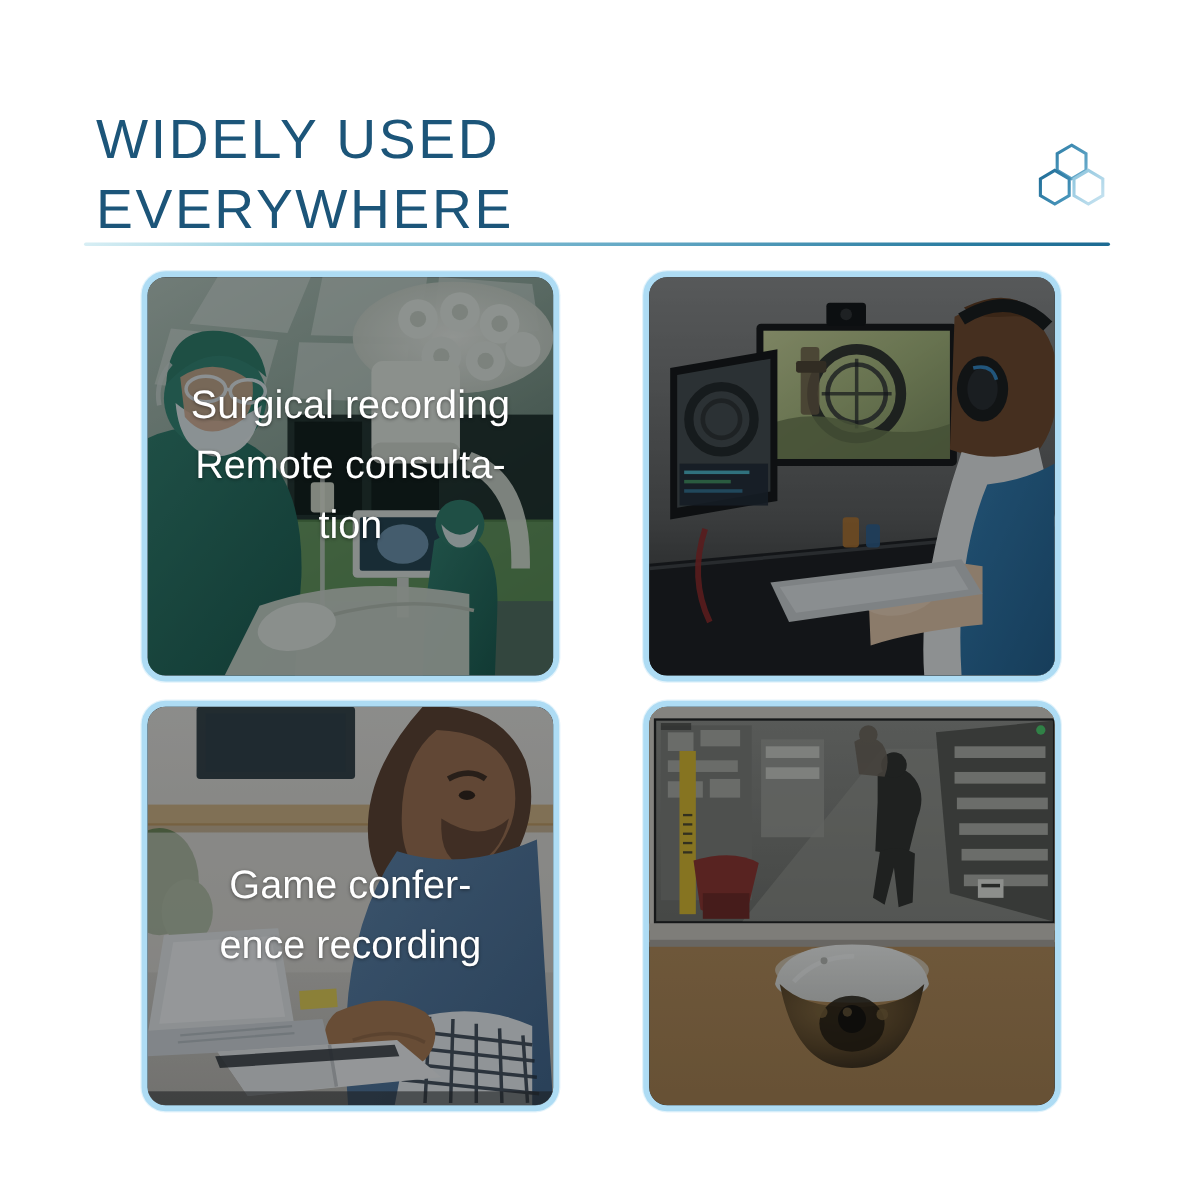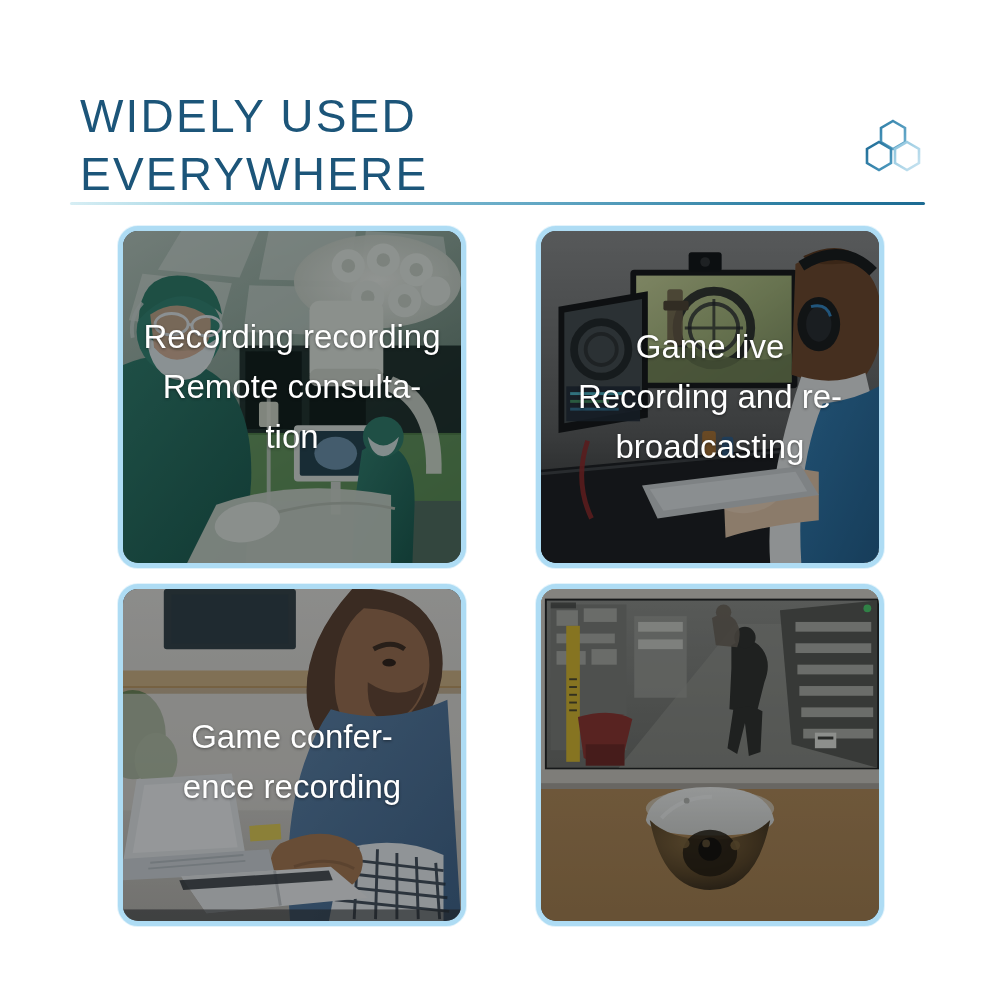--- a/index.html
+++ b/index.html
@@ -254,21 +254,21 @@
             <path d="M20 74 q-14 16 -10 36" stroke="#cfd8d4" stroke-width="4" fill="none" opacity="0.8"></path>
           </g>
 
           <path d="M96 282 q80 -28 180 -10 l0 70 l-210 0 Z" fill="#cfd6cb" opacity="0.95"></path>
           <path d="M150 292 q70 -20 130 -6" stroke="#b6beb2" stroke-width="3" fill="none"></path>
 
           <ellipse cx="128" cy="300" rx="34" ry="20" fill="#e3e8e2" transform="rotate(-12 128 300)"></ellipse>
         </svg>
       </div>
       <div class="card-scrim"></div>
-      <div class="card-label">Recording recording
+      <div class="card-label">Surgical recording
 Remote consulta-
 tion</div>
     </div>
 
     <div class="card card-2">
       <div class="card-photo">
         <svg viewBox="0 0 348 342" preserveAspectRatio="xMidYMid slice" xmlns="http://www.w3.org/2000/svg">
           <defs>
             <linearGradient id="roomBg" x1="0" y1="0" x2="0" y2="1">
               <stop offset="0%" stop-color="#8c8c8c"></stop>
@@ -341,23 +341,20 @@
             <polygon points="112,266 262,248 274,268 126,288" fill="#e4e7e9"></polygon>
           </g>
 
           <path d="M48 216 q-14 42 4 80" stroke="#8f2424" stroke-width="5" fill="none" opacity="0.9"></path>
 
           <rect x="166" y="206" width="14" height="26" rx="3" fill="#b4722a" opacity="0.9"></rect>
           <rect x="186" y="212" width="12" height="20" rx="3" fill="#2a5d8f" opacity="0.9"></rect>
         </svg>
       </div>
       <div class="card-scrim"></div>
-      <div class="card-label">Game live
-Recording and re-
-broadcasting</div>
     </div>
 
     <div class="card card-3">
       <div class="card-photo">
         <svg viewBox="0 0 348 342" preserveAspectRatio="xMidYMid slice" xmlns="http://www.w3.org/2000/svg">
           <defs>
             <linearGradient id="offBg" x1="0" y1="0" x2="0" y2="1">
               <stop offset="0%" stop-color="#e7e4df"></stop>
               <stop offset="55%" stop-color="#d7d3cd"></stop>
               <stop offset="100%" stop-color="#b9b5af"></stop>

